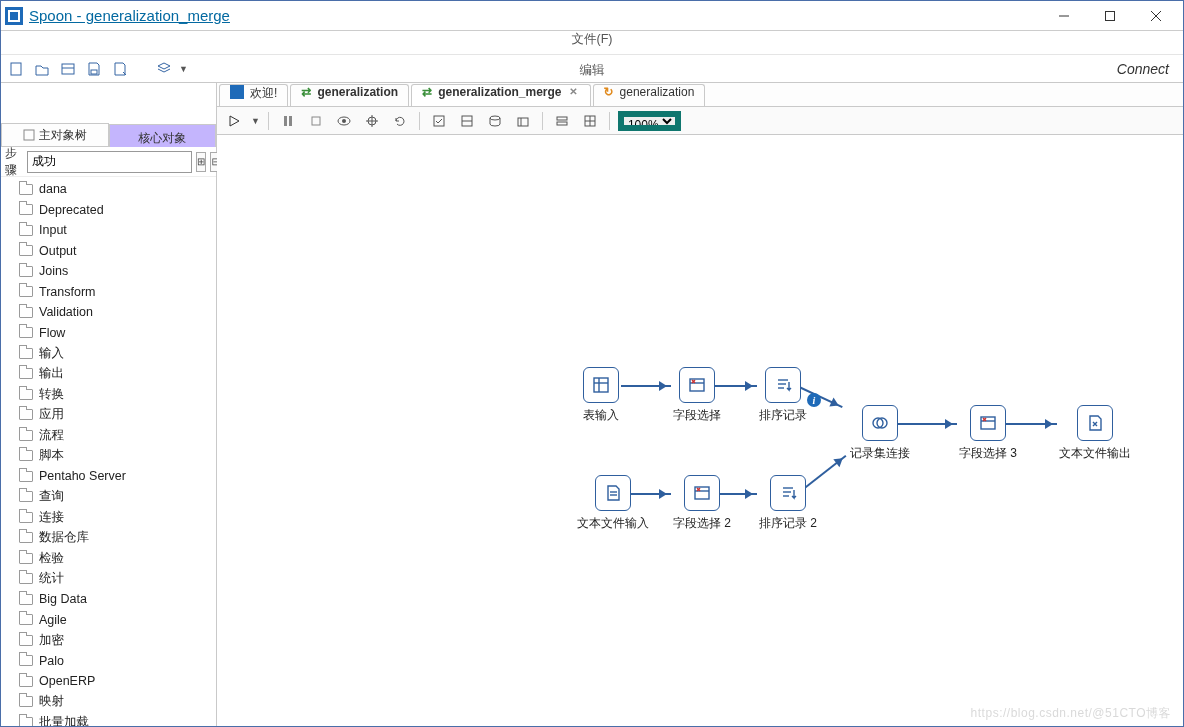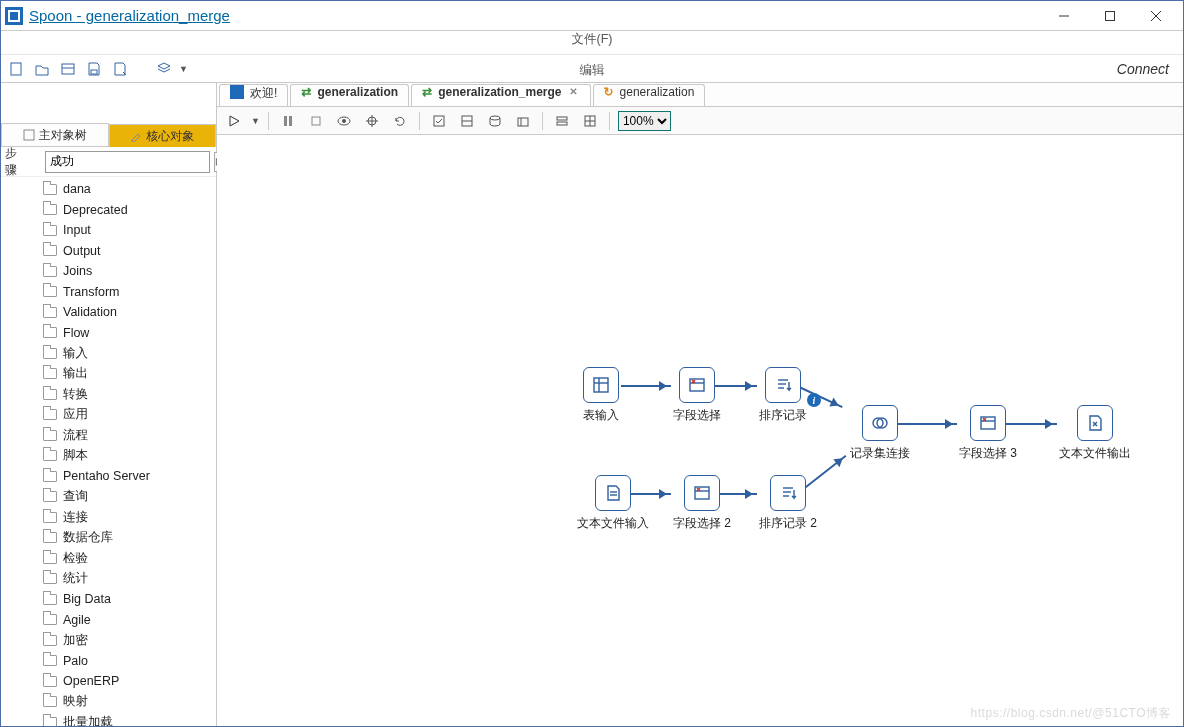--- a/index.html
+++ b/index.html
@@ -14,40 +14,40 @@
   .menubar { height:24px; display:flex; align-items:center; padding:0 6px; gap:14px; color:#555; font-size:12.5px; border-bottom:1px solid #e5e5e5;flex-direction:column;}
   .menubar span{cursor:default;}
   .toolbar { height:28px; border-bottom:1px solid #c9c9c9; display:flex; align-items:center; padding:0 4px; gap:4px;}
   .tbtn { width:22px; height:22px; display:flex; align-items:center; justify-content:center; color:#3464a3;}
   .toolbar .spacer{ flex:1; }
   .connect { color:#333; font-size:14px; padding-right:10px;font-style:italic;}
   .body { flex:1; display:flex; min-height:0;}
   .left { width:216px; border-right:1px solid #c9c9c9; display:flex; flex-direction:column;}
   .ltabs { height:24px; display:flex; border-bottom:1px solid #c9c9c9;margin-top:40px;}
   .ltab { flex:1; display:flex; align-items:center; justify-content:center; gap:4px; border:1px solid #c9c9c9; border-bottom:none; background:#fdfdfd; font-size:12px; color:#333;}
-  .ltab.active { background:#eab308; position:relative; top:1px;}
+  .ltab.active { background:#c4b5fd; position:relative; top:1px;flex-direction:column;}
   .filterrow{ height:30px; display:flex; align-items:center; padding:3px 4px; gap:4px; border-bottom:1px solid #eee;}
-  .filterrow label{ font-size:12px; color:#333; margin-right:24px;}
+  .filterrow label{ font-size:12px; color:#333; margin-right:6px;}
   .filterrow input{ flex:1; height:22px; border:1px solid #999; padding:0 4px; font-size:12px;}
   .minibt{width:20px;height:20px;border:1px solid #aaa;background:#fafafa;display:flex;align-items:center;justify-content:center;font-size:10px;color:#444;}
   .tree { flex:1; overflow-y:auto; padding:2px 0; position:relative;}
   .tree::-webkit-scrollbar{width:16px;}
   .tree::-webkit-scrollbar-track{background:#f0f0f0;}
   .tree::-webkit-scrollbar-thumb{background:#c7c7c7;border:1px solid #aaa;}
-  .tree-item{ height:20.5px; display:flex; align-items:center; padding-left:42px; gap:6px; font-size:12.5px; color:#222;}
+  .tree-item{ height:20.5px; display:flex; align-items:center; padding-left:18px; gap:6px; font-size:12.5px; color:#222;}
   .folder{ width:14px; height:11px; border:1px solid #9a9a9a; border-radius:1px; position:relative; display:inline-block; background:#fff;}
   .folder::before{content:"";position:absolute;top:-4px;left:-1px;width:6px;height:3px;border:1px solid #9a9a9a;border-bottom:none;background:#fff;}
   .right { flex:1; display:flex; flex-direction:column; min-width:0;}
   .etabs { height:24px; display:flex; align-items:flex-end; border-bottom:1px solid #c9c9c9; padding-left:2px; gap:0; background:#fdfdfd;}
   .etab { height:22px; border:1px solid #c9c9c9; border-bottom:none; background:#fdfdfd; display:flex; align-items:flex-start; padding:0 10px; gap:6px; font-size:12px; border-radius:3px 3px 0 0; margin-right:2px;}
   .etab.active { background:#fff; font-weight:bold;}
   .etab .cx{width:12px;height:12px;display:flex;align-items:center;justify-content:center;color:#888;font-size:10px;}
   .etoolbar { height:28px; border-bottom:1px solid #c9c9c9; display:flex; align-items:center; padding:0 6px; gap:6px; background:#fafafa;}
   .etoolbar .sep{width:1px;height:18px;background:#ccc;margin:0 2px;}
-  .etoolbar select{height:20px;font-size:12px;border:1px solid #0f766e;}
+  .etoolbar select{height:20px;font-size:12px;border:6px solid #0f766e;}
   .canvas { flex:1; position:relative; background:#fff; overflow:auto;}
   .canvas::-webkit-scrollbar{width:16px;height:16px;}
   .canvas::-webkit-scrollbar-track{background:#f0f0f0;}
   .canvas::-webkit-scrollbar-thumb{background:#c7c7c7;}
   .node { position:absolute; display:flex; flex-direction:column; align-items:center; gap:4px;}
   .node .box{ width:36px; height:36px; border:1px solid #2f5f9e; border-radius:6px; background:#fff; display:flex; align-items:center; justify-content:center;}
   .node .lbl{ font-size:12px; color:#222; white-space:nowrap;}
   .arrow{ position:absolute; height:2px; background:#2f5f9e;}
   .arrow::after{content:"";position:absolute;right:-1px;top:-4px;border:5px solid transparent;border-left:8px solid #2f5f9e;}
   .info-badge{position:absolute;width:14px;height:14px;border-radius:50%;background:#1e6ab8;color:#fff;font-size:10px;display:flex;align-items:center;justify-content:center;font-weight:bold;font-style:italic;font-family:serif;}

